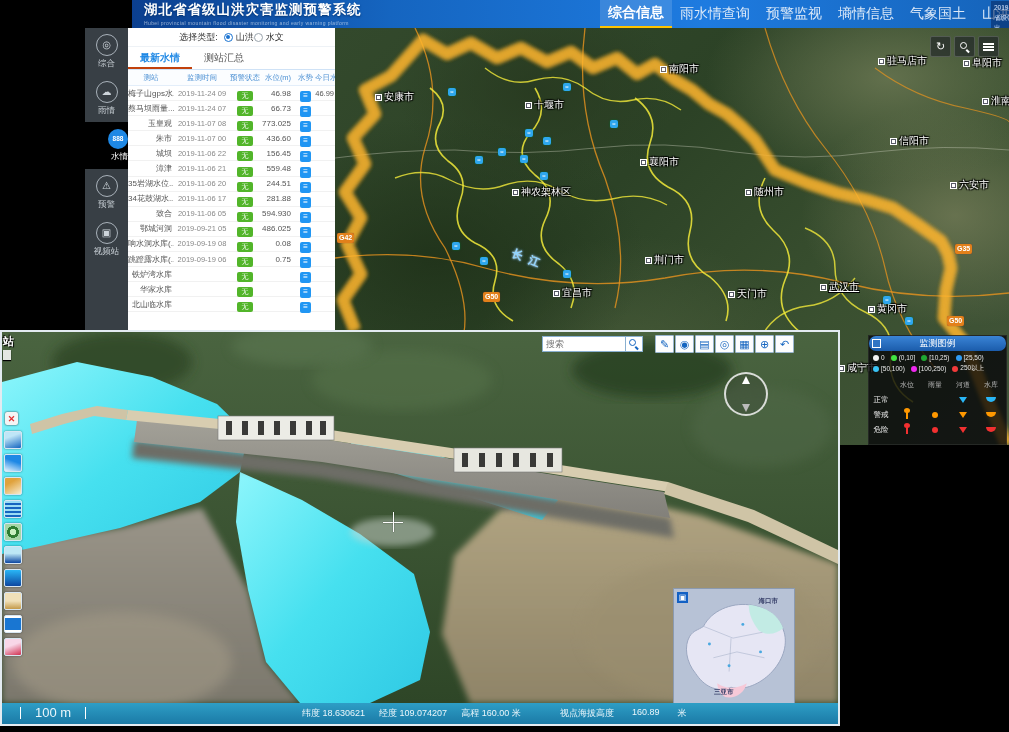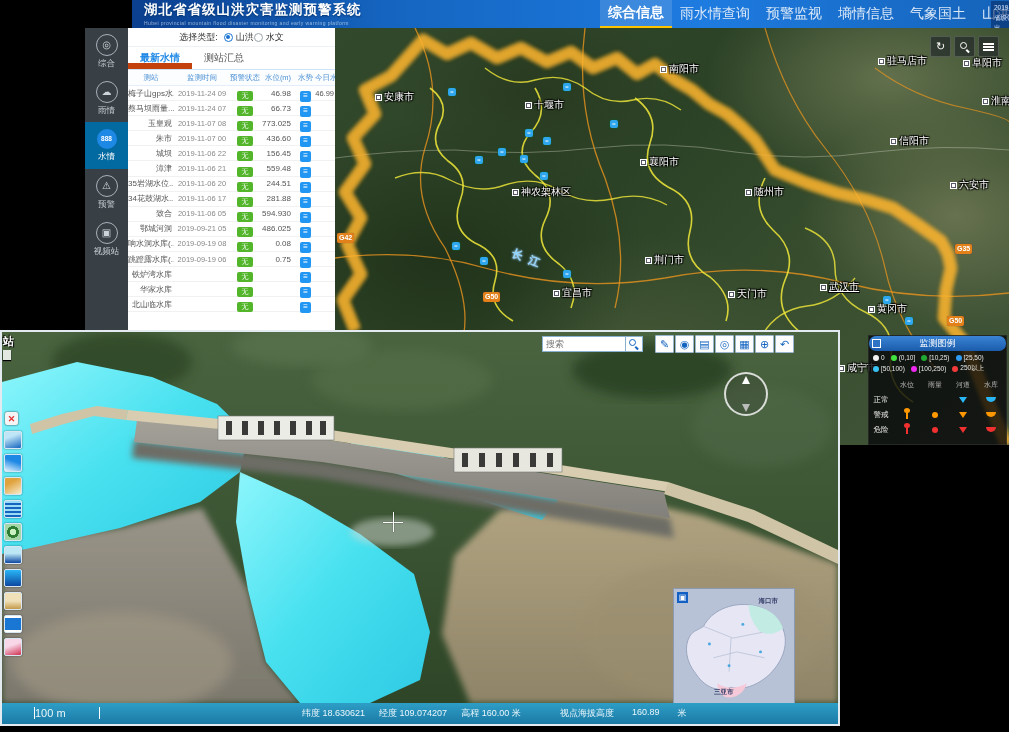--- a/index.html
+++ b/index.html
@@ -12,37 +12,37 @@
   #page-title{font-size:13.5px;font-weight:bold;color:#fff;text-shadow:0 1px 2px #05336e;letter-spacing:1px;}
   #page-subtitle{font-size:5px;color:rgba(255,255,255,.55);letter-spacing:.4px;margin-top:1px;}
   #main-nav{position:absolute;left:468px;top:0;height:28px;display:flex;align-items:stretch;}
   .nav-item{display:flex;align-items:center;padding:0 8px;font-size:14px;color:#dce9f8;cursor:pointer;white-space:nowrap;}
   .nav-item.active{background:rgba(255,255,255,.14);color:#fff;border-bottom:2px solid #ffc400;font-weight:bold;}
   #date-block{position:absolute;right:3px;top:1px;width:56px;padding:2px 3px;background:rgba(8,38,92,.55);
     font-size:6.5px;line-height:1.55;color:#cfe3ff;}
   
   #side-rail{position:absolute;left:85px;top:28px;width:43px;height:302px;background:#383f45;}
   .rail-item{height:47px;display:flex;flex-direction:column;align-items:center;justify-content:center;gap:2px;cursor:pointer;}
-  .rail-item.active{background:#0369a1;}
+  .rail-item.active{background:#000000;align-items:flex-end;}
   .rail-icon{width:20px;height:20px;border:1.5px solid #a9b2ba;border-radius:50%;color:#cdd4da;
     font-size:10px;display:flex;align-items:center;justify-content:center;}
   .rail-item.active .rail-icon{border:none;background:#1e88e5;color:#fff;font-size:6.5px;font-weight:bold;}
   .rail-label{font-size:8.5px;color:#c6cdd3;}
   .rail-item.active .rail-label{color:#fff;}
   
   #data-panel{position:absolute;left:128px;top:28px;width:207px;height:302px;background:#fff;overflow:hidden;}
   .filter-row{height:18px;display:flex;align-items:center;justify-content:center;gap:6px;
     font-size:9px;color:#333;border-bottom:1px solid #eef2f6;}
   .radio{display:inline-flex;align-items:center;gap:3px;cursor:pointer;}
   .radio-dot{width:9px;height:9px;border:1px solid #9aa4ad;border-radius:50%;box-sizing:border-box;position:relative;background:#fff;}
   .radio.sel .radio-dot{border-color:#1a73d1;}
   .radio.sel .radio-dot::after{content:"";position:absolute;left:1.5px;top:1.5px;width:4px;height:4px;border-radius:50%;background:#1a73d1;}
   #tabs{height:22px;display:flex;border-bottom:1px solid #cfe2f6;}
   .tab{padding:0 12px;line-height:21px;font-size:10px;color:#555;cursor:pointer;}
-  .tab.active{color:#1e88e5;font-weight:bold;border-bottom:6px solid #c2410c;}
+  .tab.active{color:#1e88e5;font-weight:bold;border-bottom:2px solid #c2410c;}
   #thead{height:15px;display:flex;align-items:center;background:#fbfdff;border-bottom:1px solid #e3eefa;}
   .th{font-size:7.5px;color:#4a8fd3;text-align:center;overflow:hidden;white-space:nowrap;}
   .col-station{width:46px;} .col-time{width:56px;} .col-status{width:30px;}
   .col-level{width:36px;} .col-trend{width:19px;} .col-today{width:20px;}
   .trow{height:15.1px;display:flex;align-items:center;border-bottom:1px solid #f1f1f1;box-sizing:border-box;cursor:pointer;}
   .td{overflow:hidden;white-space:nowrap;}
   .td.col-station{font-size:8px;color:#555;text-align:right;padding-right:2px;box-sizing:border-box;}
   .td.col-time{font-size:7.5px;color:#888;text-align:center;}
   .td.col-status{text-align:center;}
   .status-badge{display:inline-block;width:16px;height:10px;line-height:10px;background:#52b52a;border-radius:2px;color:#fff;font-size:7px;}
@@ -139,22 +139,22 @@
   #crosshair::after{content:"";position:absolute;left:9.5px;top:0;width:1px;height:20px;background:#fff;box-shadow:0 0 1px #000;}
   #inset-map{position:absolute;left:671px;top:256px;width:122px;height:116px;background:#b7c2d6;
     border:1px solid #8b9ab0;box-sizing:border-box;}
   #inset-icon{position:absolute;left:3px;top:3px;width:11px;height:11px;background:#1260c4;color:#fff;
     font-size:8px;line-height:11px;text-align:center;}
   .inset-city{position:absolute;font-size:6.5px;color:#38406a;font-weight:bold;}
   #inset-city-top{right:16px;top:8px;}
   #inset-city-bottom{left:40px;bottom:6px;}
   #statusbar{position:absolute;left:0;bottom:0;width:836px;height:21px;
     background:linear-gradient(#2e9ec6,#1b7aa6);color:#eaf6fb;font-size:9px;}
-  #scalebar{position:absolute;left:32px;top:4px;width:64px;height:12px;border-left:1px solid #fff;border-right:1px solid #fff;
-    font-size:11px;line-height:12px;}
+  #scalebar{position:absolute;left:18px;top:4px;width:64px;height:12px;border-left:1px solid #fff;border-right:1px solid #fff;
+    text-align:center;font-size:13px;line-height:12px;}
   #coords{position:absolute;left:300px;top:4px;display:flex;gap:14px;white-space:nowrap;}
   #view-alt{position:absolute;left:558px;top:4px;display:flex;gap:18px;white-space:nowrap;}
 </style>
 </head>
 <body>
 
 <div id="app">
 
   <div id="topbar">
     <div id="title-wrap">

